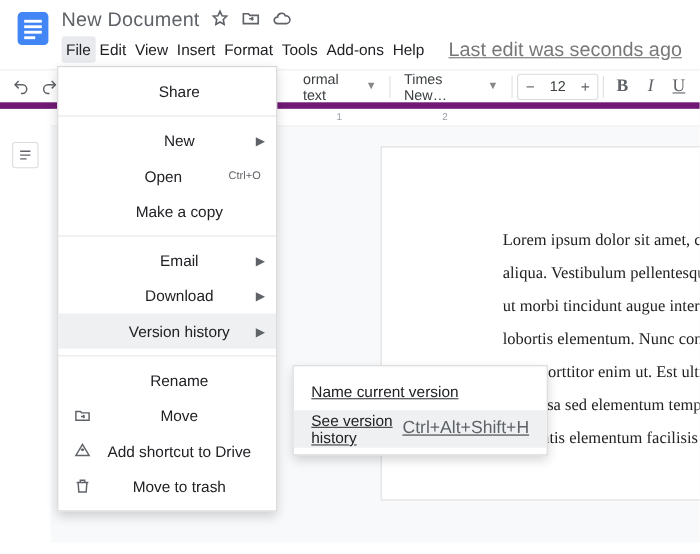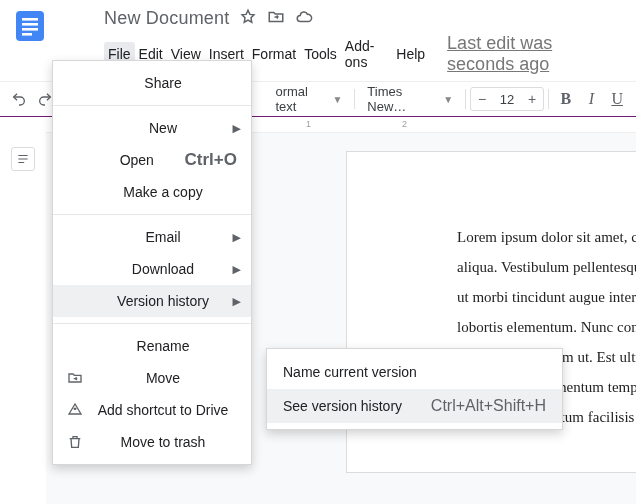--- a/index.html
+++ b/index.html
@@ -1,31 +1,31 @@
 <!DOCTYPE html>
 <html><head>
 <meta charset="utf-8">
 <style>
   * { box-sizing: border-box; margin: 0; padding: 0; font-family: Arial, "Helvetica Neue", sans-serif; }
   body { width: 636px; height: 504px; overflow: hidden; background: #fff; color: #3c4043; font-size: 13px; }
 
-  .header { display: flex; align-items: flex-start; padding: 8px 12px 0 12px; gap: 48px; }
+  .header { display: flex; align-items: flex-start; padding: 8px 12px 0 12px; }
   .docs-icon { width: 36px; height: 36px; margin-right: 8px; flex-shrink: 0; }
   .head-main { flex: 1; }
   .title-row { display: flex; align-items: center; gap: 10px; }
   .doc-title { font-size: 18px; color: #5f6368; letter-spacing: .2px; }
   .title-icons { display: flex; gap: 10px; color: #5f6368; }
   .title-icons svg { width: 18px; height: 18px; }
 
   .menubar { display: flex; align-items: center; gap: 0; margin-top: 4px; font-size: 14px; color: #202124; }
   .menubar .mi { padding: 4px 4px; cursor: pointer; border-radius: 3px; }
   .menubar .mi.active { background: #e8eaed; }
   .last-edit { margin-left: 18px; color: #777; text-decoration: underline; font-size: 18px; cursor: pointer; }
 
-  .toolbar { display: flex; align-items: center; height: 36px; border-top: 1px solid #eee; border-bottom: 1px solid #701a75; padding: 0 6px; margin-top: 6px; position: relative; }
+  .toolbar { display: flex; align-items: center; height: 36px; border-top: 1px solid #eee; border-bottom: 6px solid #701a75; padding: 0 6px; margin-top: 6px; position: relative; }
   .tb-btn { width: 28px; height: 28px; display: flex; align-items: center; justify-content: center; color: #5f6368; border-radius: 3px; }
   .tb-sep { width: 1px; height: 20px; background: #e0e0e0; margin: 0 4px; }
   .tb-select { display: flex; align-items: center; padding: 0 8px; height: 28px; color: #3c4043; font-size: 13px; }
   .tb-select .arrow { margin-left: 6px; color: #888; font-size: 10px; }
   .font-size-group { display: flex; align-items: center; border: 1px solid #dadce0; border-radius: 3px; height: 24px; }
   .font-size-group .pm { width: 22px; text-align: center; color: #5f6368; font-size: 14px; }
   .font-size-group .val { width: 28px; text-align: center; font-size: 13px; }
   .fmt { width: 28px; text-align: center; }
   .fmt.b { font-weight: 700; font-family: "Times New Roman", serif; font-size: 16px; }
   .fmt.i { font-style: italic; font-family: "Times New Roman", serif; font-size: 16px; }
@@ -40,25 +40,25 @@
   .page { position: absolute; left: 300px; top: 34px; width: 560px; background: #fff; border: 1px solid #dcdcdc; padding: 70px 40px 40px 110px; }
   .page p { font-family: "Times New Roman", serif; font-size: 15px; line-height: 2.0; color: #222; }
 
   
   .menu { position: absolute; left: 52px; top: 60px; width: 200px; background: #fff; border: 1px solid #d7d7d7; box-shadow: 0 4px 10px rgba(0,0,0,.18); padding: 6px 0; z-index: 40; }
   .menu .row { display: flex; align-items: center; height: 32px; padding: 0 14px 0 14px; font-size: 14px; color: #202124; cursor: pointer; position: relative; text-align: center; }
   .menu .row.disabled { color: #9aa0a6; cursor: default; }
   .menu .row.hl { background: #eef0f2; }
   .menu .row .icon { width: 22px; display: flex; align-items: center; color: #5f6368; }
   .menu .row .label { flex: 1; white-space: nowrap; }
-  .menu .row .shortcut { color: #5f6368; font-size: 17px; font-weight: bold; }
+  .menu .row .shortcut { color: #5f6368; font-size: 10px; }
   .menu .row .sub { color: #5f6368; font-size: 11px; position: absolute; right: 10px; }
   .menu hr { border: none; border-top: 1px solid #e6e6e6; margin: 6px 0; }
 
-  .submenu { position: absolute; left: 266px; top: 348px; width: 297px; background: #fff; border: 1px solid #d7d7d7; box-shadow: 0 4px 10px rgba(0,0,0,.18); padding: 6px 0; z-index: 50; }
+  .submenu { position: absolute; left: 266px; top: 332px; width: 232px; background: #fff; border: 1px solid #d7d7d7; box-shadow: 0 4px 10px rgba(0,0,0,.18); padding: 6px 0; z-index: 50; text-decoration: underline; }
   .submenu .row { display: flex; align-items: center; height: 34px; padding: 0 16px; font-size: 14px; color: #202124; cursor: pointer; }
   .submenu .row.hl { background: #eef0f2; }
   .submenu .row .label { flex: 1; }
   .submenu .row .shortcut { color: #5f6368; font-size: 16px; }
 </style>
 </head>
 <body>
 
 <div class="header">
   <div class="docs-icon">

